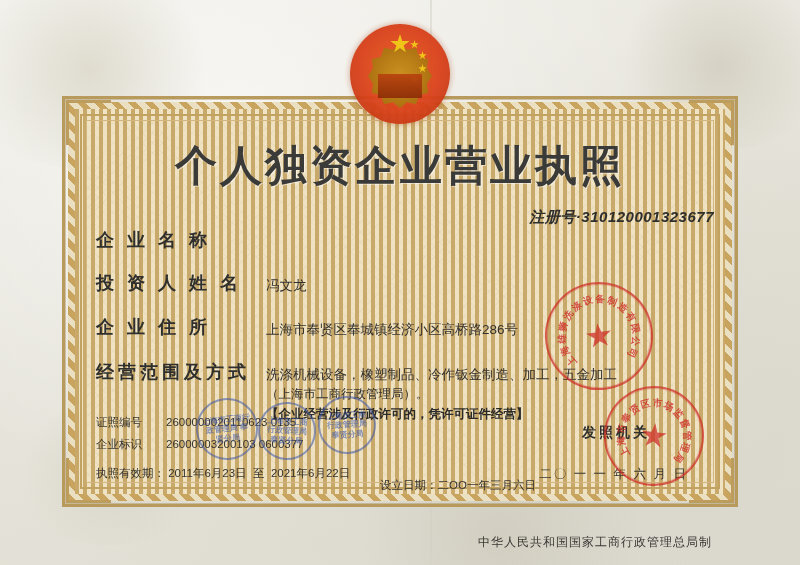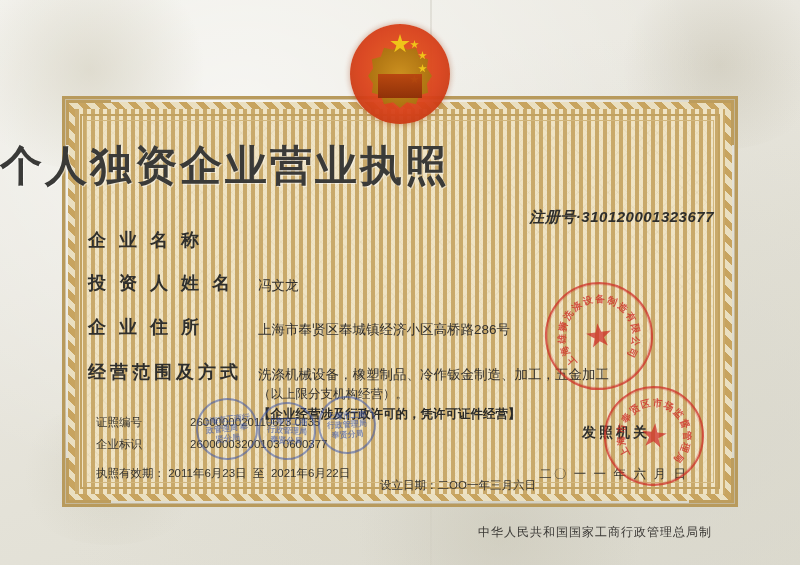--- a/index.html
+++ b/index.html
@@ -76,65 +76,65 @@
   .emblem .small{position:absolute;width:9px;height:9px;background:#f0c419;
     clip-path:polygon(50% 0%,61% 35%,98% 35%,68% 57%,79% 91%,50% 70%,21% 91%,32% 57%,2% 35%,39% 35%);}
   .sm1{left:66px;top:22px;} .sm2{left:74px;top:33px;} .sm3{left:74px;top:46px;} .sm4{left:66px;top:57px;}
   .emblem .wall{
     position:absolute;left:34px;top:56px;width:44px;height:24px;
     background:linear-gradient(#b8420f,#8d2c07);opacity:.92;
   }
 
   
   .title{
-    position:absolute;left:0;right:0;top:138px;text-align:left;
+    position:absolute;left:0;right:0;top:138px;text-align:center;
     font-family:"DejaVu Sans","Liberation Sans",sans-serif;
     font-size:42px;font-weight:bold;letter-spacing:3px;
     color:#3a3a38;
     text-shadow:1px 1px 0 rgba(255,255,255,.5);
   }
   .reg-no{
     position:absolute;right:86px;top:208px;
     font-size:15px;font-weight:bold;color:#2e2e2c;letter-spacing:.5px;font-style:italic;
   }
 
   
-  .rows{position:absolute;left:88px;right:86px;top:228px;}
+  .rows{position:absolute;left:96px;right:86px;top:228px;}
   .row{display:flex;align-items:flex-start;margin-bottom:19px;}
   .row .label{
     width:170px;flex:0 0 170px;
     font-size:18px;font-weight:bold;color:#2f2f2d;letter-spacing:4px;
     white-space:nowrap;
   }
   .row .value{
     flex:1;font-size:13.5px;color:#33312e;padding-top:5px;line-height:1.5;
   }
   .row .value .sub{display:block;font-size:12.5px;}
   .row .value .note{display:block;font-size:12.5px;font-weight:bold;color:#2a2a28;margin-top:1px;}
 
   
   .bottom-left{
     position:absolute;left:96px;top:412px;font-size:11.5px;color:#36342f;line-height:1.9;
   }
-  .bottom-left .bl-row span.k{display:inline-block;width:94px;letter-spacing:0px;}
+  .bottom-left .bl-row span.k{display:inline-block;width:70px;letter-spacing:0px;}
   .valid{
     position:absolute;left:96px;top:466px;font-size:11.5px;color:#36342f;
   }
   .issuer{
     position:absolute;right:150px;top:424px;font-size:14px;font-weight:bold;
     color:#2f2f2d;letter-spacing:3px;
   }
   .founded{
     position:absolute;left:380px;top:466px;font-size:11.5px;color:#36342f;margin-top:12px;
   }
   .issue-date{
     position:absolute;right:112px;top:466px;font-size:12.5px;color:#36342f;letter-spacing:2px;
   }
   .footer{
-    position:absolute;right:88px;bottom:24px;font-size:12px;color:#3a3835;letter-spacing:1px;
+    position:absolute;right:88px;bottom:14px;font-size:12px;color:#3a3835;letter-spacing:1px;
   }
 
   
   .seal{position:absolute;border-radius:50%;display:flex;align-items:center;justify-content:center;}
   .seal-red{
     border:2.5px solid rgba(206,42,36,.72);
     color:rgba(206,42,36,.78);
     box-shadow:0 0 0 1px rgba(206,42,36,.25) inset;
   }
   .seal-red .star-c{
@@ -228,21 +228,21 @@
 
     <div class="row">
       <div class="label">企 业 住 所</div>
       <div class="value">上海市奉贤区奉城镇经济小区高桥路286号</div>
     </div>
 
     <div class="row">
       <div class="label">经营范围及方式</div>
       <div class="value">
         <span>洗涤机械设备，橡塑制品、冷作钣金制造、加工，五金加工</span>
-        <span class="sub">（以上限分支机构经营）。</span>
+        <span class="sub">（上海市工商行政管理局）。</span>
         <span class="note">【企业经营涉及行政许可的，凭许可证件经营】</span>
       </div>
     </div>
 
   </div>
 
   <div class="bottom-left">
     <div class="bl-row">
       <span class="k">证照编号</span><span>2600000020110623 0135</span>
     </div>

